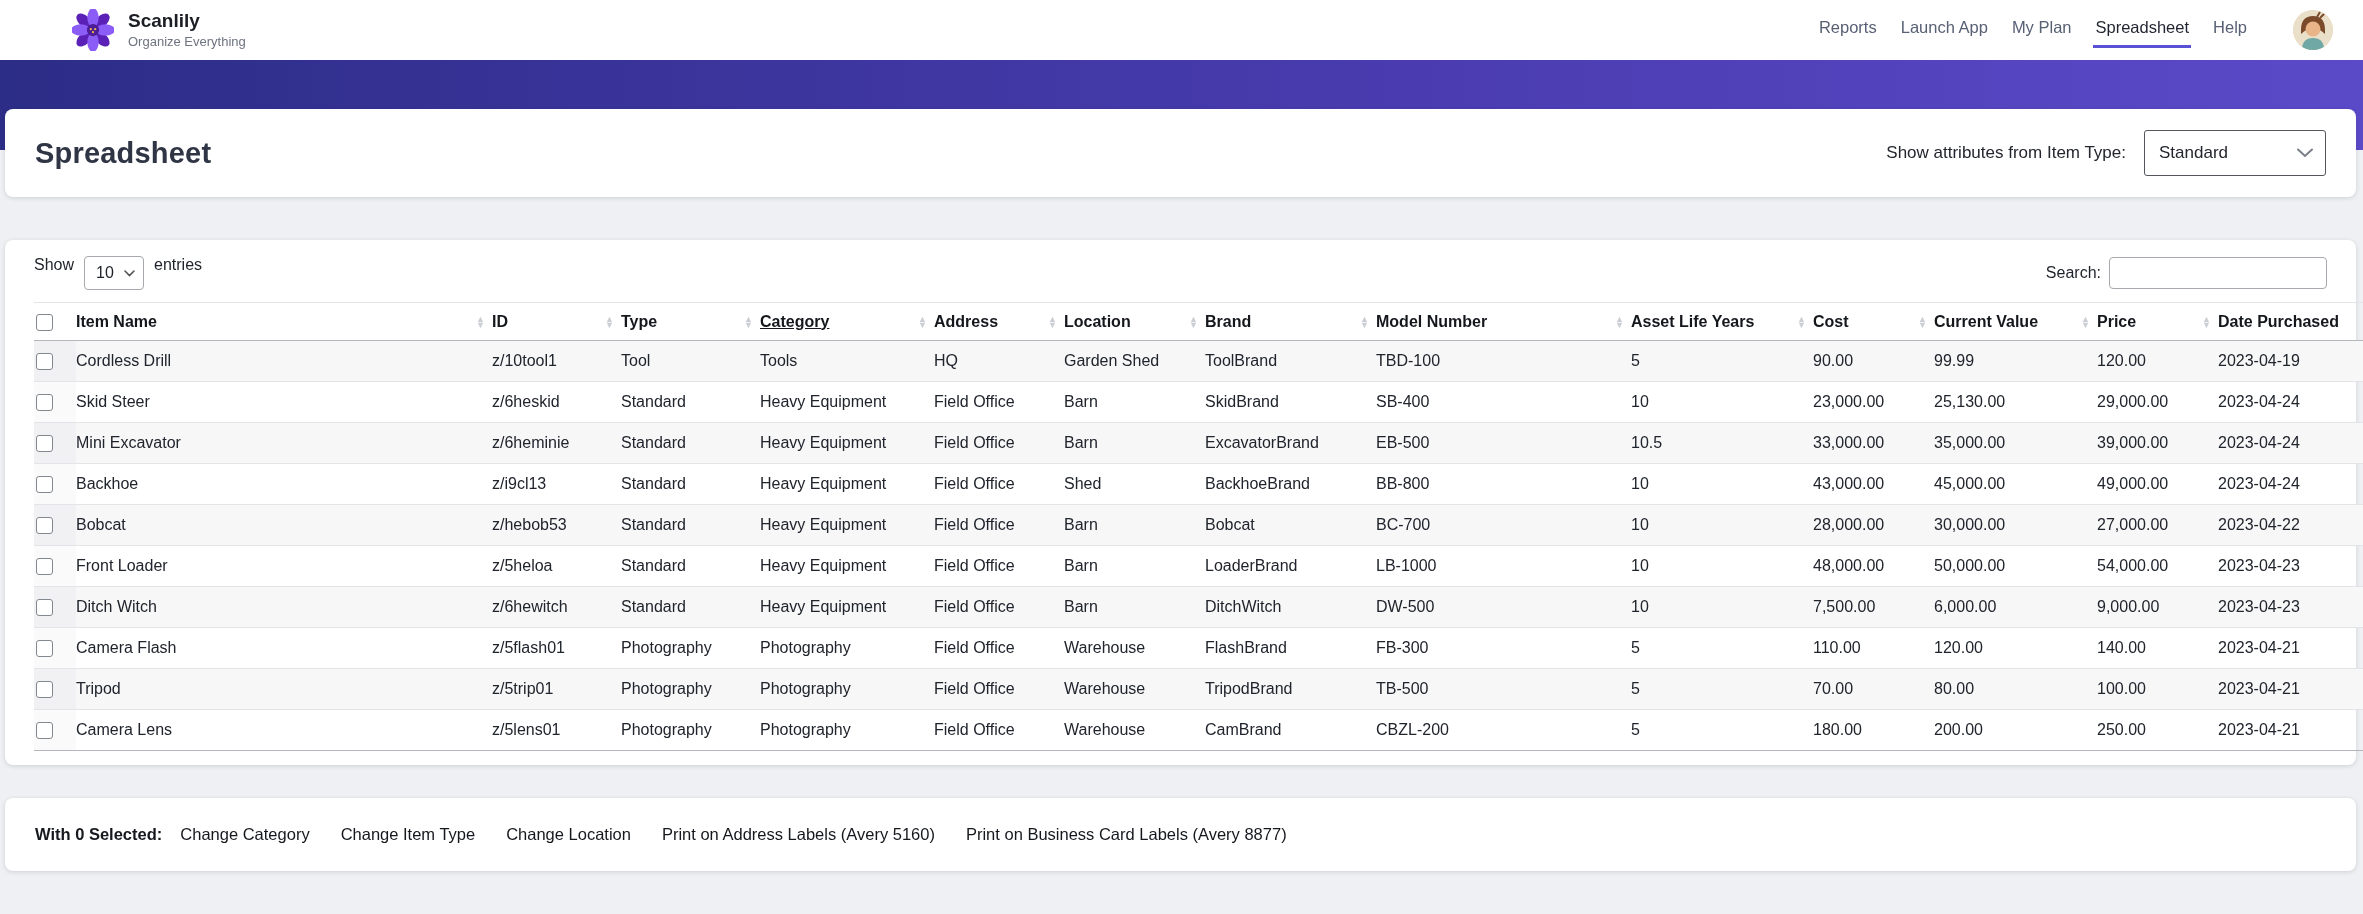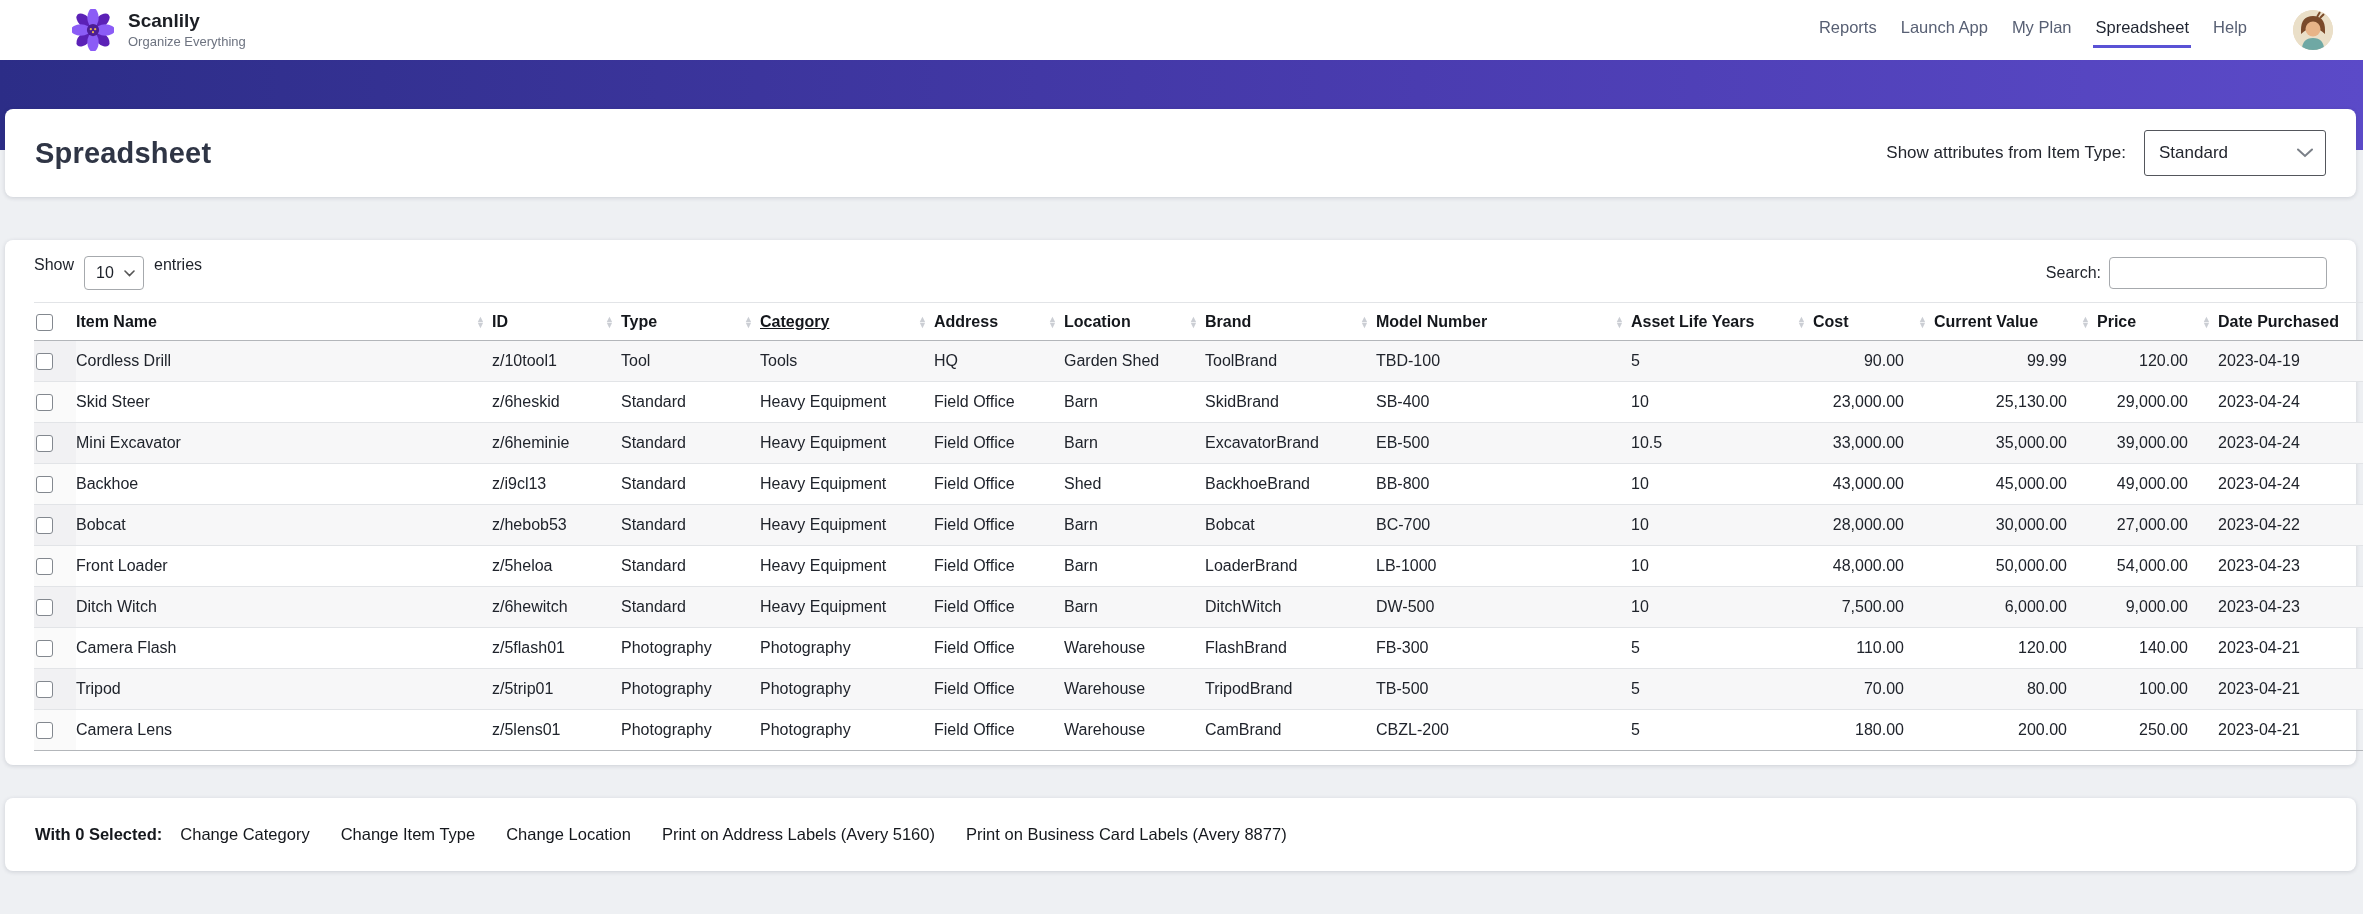--- a/index.html
+++ b/index.html
@@ -36,21 +36,21 @@
   .search-wrap { margin-left:auto; display:flex; align-items:center; gap:8px; }
   .search-input { width:218px; height:32px; border:1px solid #a6a9ad; border-radius:4px; font-size:16px; padding:0 8px; box-sizing:border-box; background:#fff; }
   table { width:100%; border-collapse:collapse; table-layout:fixed; font-size:16px; }
   thead th { border-top:1px solid #e2e4e7; border-bottom:1px solid #b3b6ba; padding:9px 26px 9px 0; text-align:left; font-weight:bold; color:#14171c; position:relative; height:19px; cursor:pointer; }
   tbody td { border-bottom:1px solid #e2e4e7; padding:0 18px 0 0; height:40px; color:#20242c; overflow:hidden; white-space:nowrap; }
   tbody tr:nth-child(odd) td { background:#f7f7f8; }
   tbody tr:last-child td { border-bottom:1px solid #b3b6ba; }
   td.cb, th.cb { padding:0 0 0 2px; }
   td.cb { background:rgba(25,28,36,.025); }
   tbody tr:nth-child(odd) td.cb { background:#f1f1f3; }
-  .num { text-align:right; padding-right:30px !important; }
+  .num { padding-right:30px !important; }
   .sort { position:absolute; right:7px; top:50%; transform:translateY(-50%); display:flex; flex-direction:column; font-size:9px; line-height:.72; color:#cbced4; letter-spacing:0; }
   input[type="checkbox"] { appearance:none; -webkit-appearance:none; width:17px; height:17px; border:1.6px solid #83888f; border-radius:3px; background:#fff; margin:0; vertical-align:middle; cursor:pointer; }
   
   .tfoot { display:flex; align-items:center; margin-top:15px; font-size:16px; color:#1d2129; }
   .pagination { margin-left:auto; display:flex; align-items:center; }
   .page-btn { padding:9px 15px; margin-left:4px; color:#2a2e35; border:1px solid transparent; border-radius:3px; cursor:pointer; }
   .page-btn.current { border-color:#979797; background:linear-gradient(to bottom,#ffffff 0%,#dcdcdc 100%); }
   .page-btn.nav-btn { padding:9px 12px; }
   
   .card3 { margin:33px 7px 0 5px; height:73px; display:flex; align-items:center; padding:0 30px; box-sizing:border-box; font-size:16.5px; }

